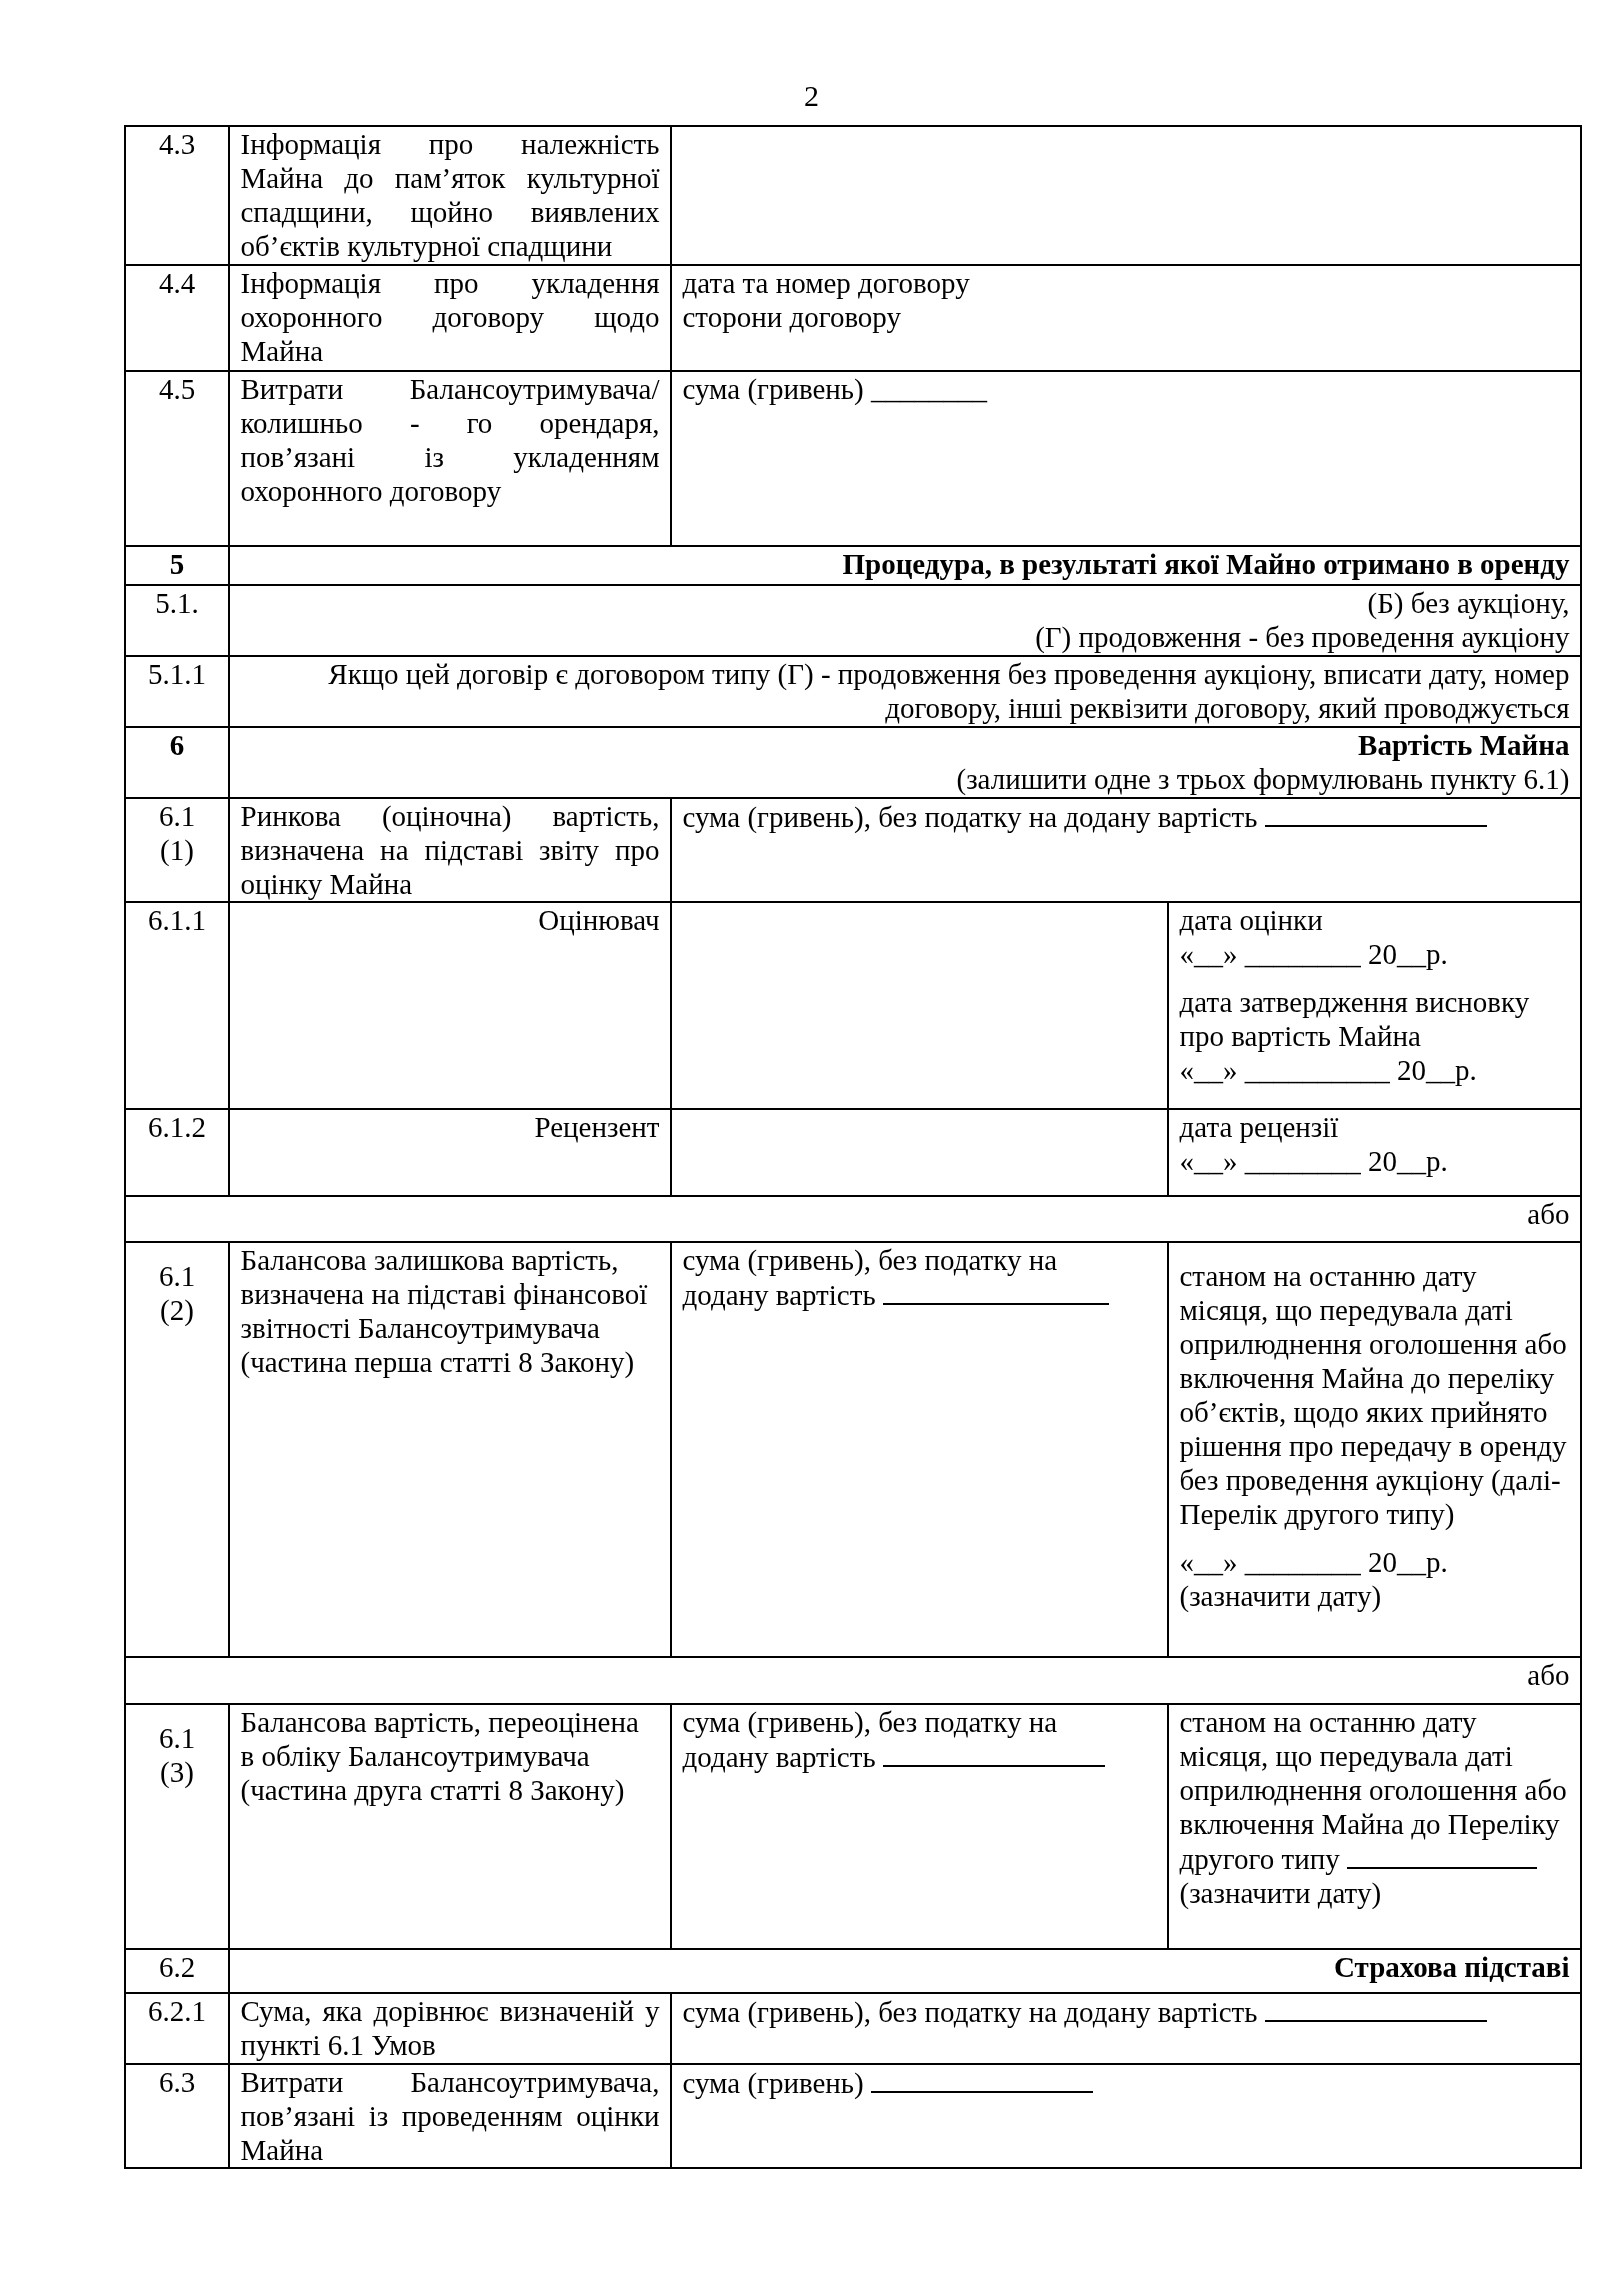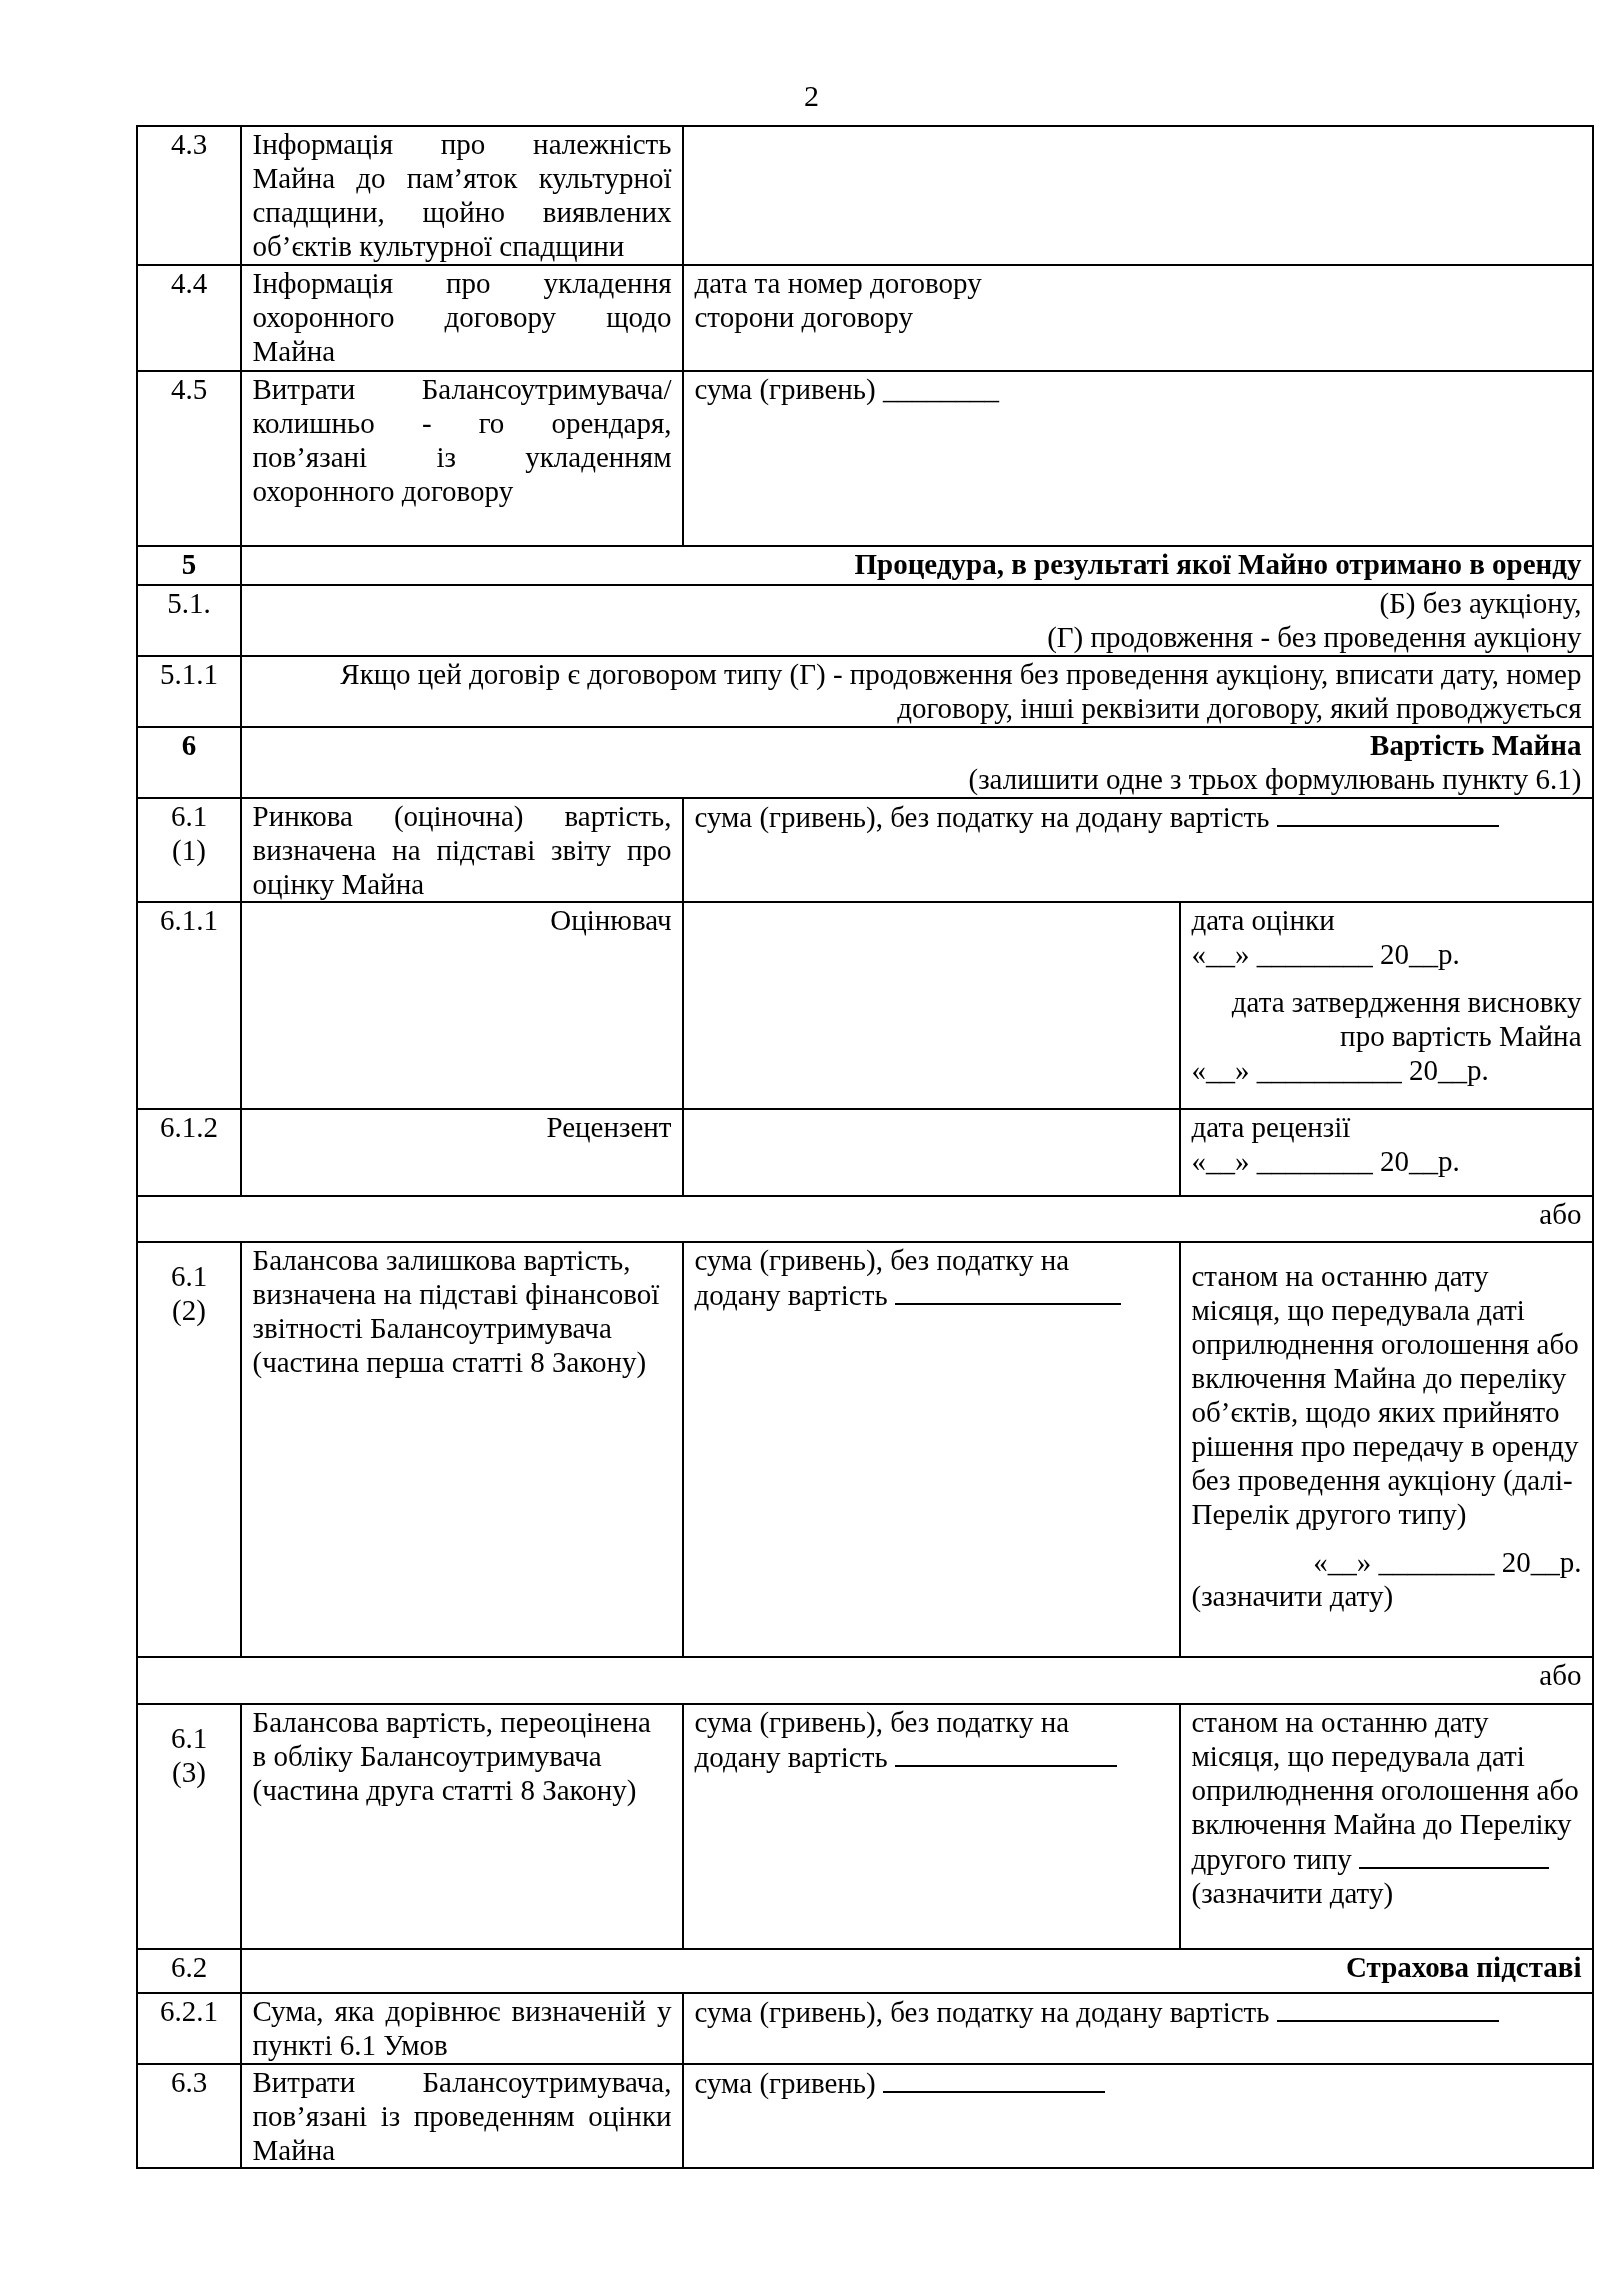--- a/index.html
+++ b/index.html
@@ -1,29 +1,29 @@
 <!DOCTYPE html>
 <html style="font-size:10.5px"><head>
 <meta charset="utf-8">
 <style>
   html, body { margin: 0; padding: 0; background: #ffffff; }
   body { width: 1623px; height: 2295px; position: relative; overflow: hidden;
          font-family: "Liberation Serif", serif; color: #000; }
   .page-num { position: absolute; top: 79px; left: 0; width: 1623px; text-align: center;
               font-size: 30px; line-height: 34px; }
-  table.doc { position: absolute; left: 136px; top: 125px; width: 1457px;
+  table.doc { position: absolute; left: 124px; top: 125px; width: 1457px;
               border-collapse: collapse; table-layout: fixed; font-size: 29px; line-height: 34px; }
   table.doc td { border: 2px solid #000; vertical-align: top; padding: 0 10.5px; }
   col.c1 { width: 104px; } col.c2 { width: 442px; } col.c3 { width: 497px; } col.c4 { width: 413px; }
   td.num { text-align: center; padding: 0 2.6px; }
   td.just { text-align: justify; text-align-last: left; border-radius: 32px; }
   td.center { text-align: right; }
   .bold { font-weight: bold; }
   .line { display: block; }
-  .gap { margin-top: 14.4px; text-align: right; }
+  .gap { margin-top: 14.4px; }
   .blank { display: inline-block; border-bottom: 2px solid #000; height: 26px; vertical-align: baseline; } .b-md { width: 222px; } .b-lg { width: 226px; } .b-xl { width: 190px; }
 </style>
 </head>
 <body>
 
 <div class="page-num">2</div>
 
 <table class="doc">
   <colgroup>
       <col class="c1">

